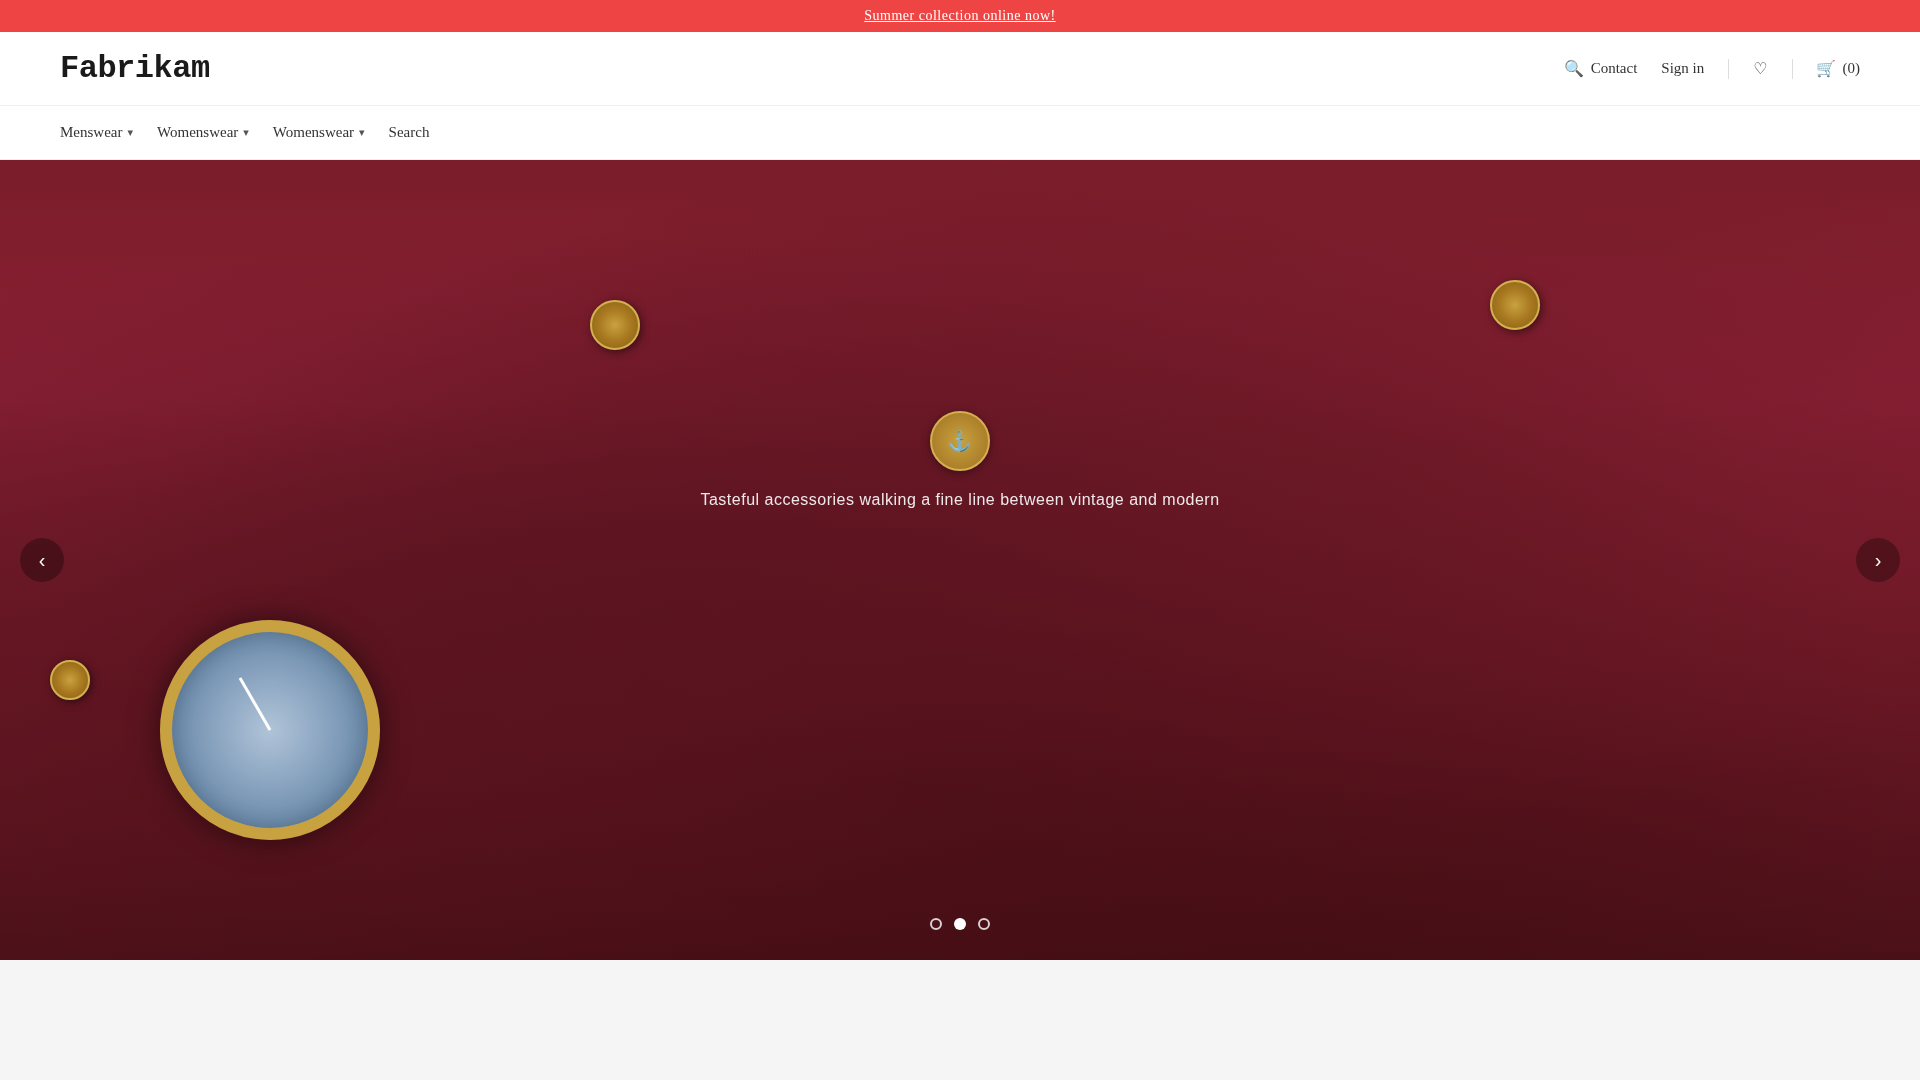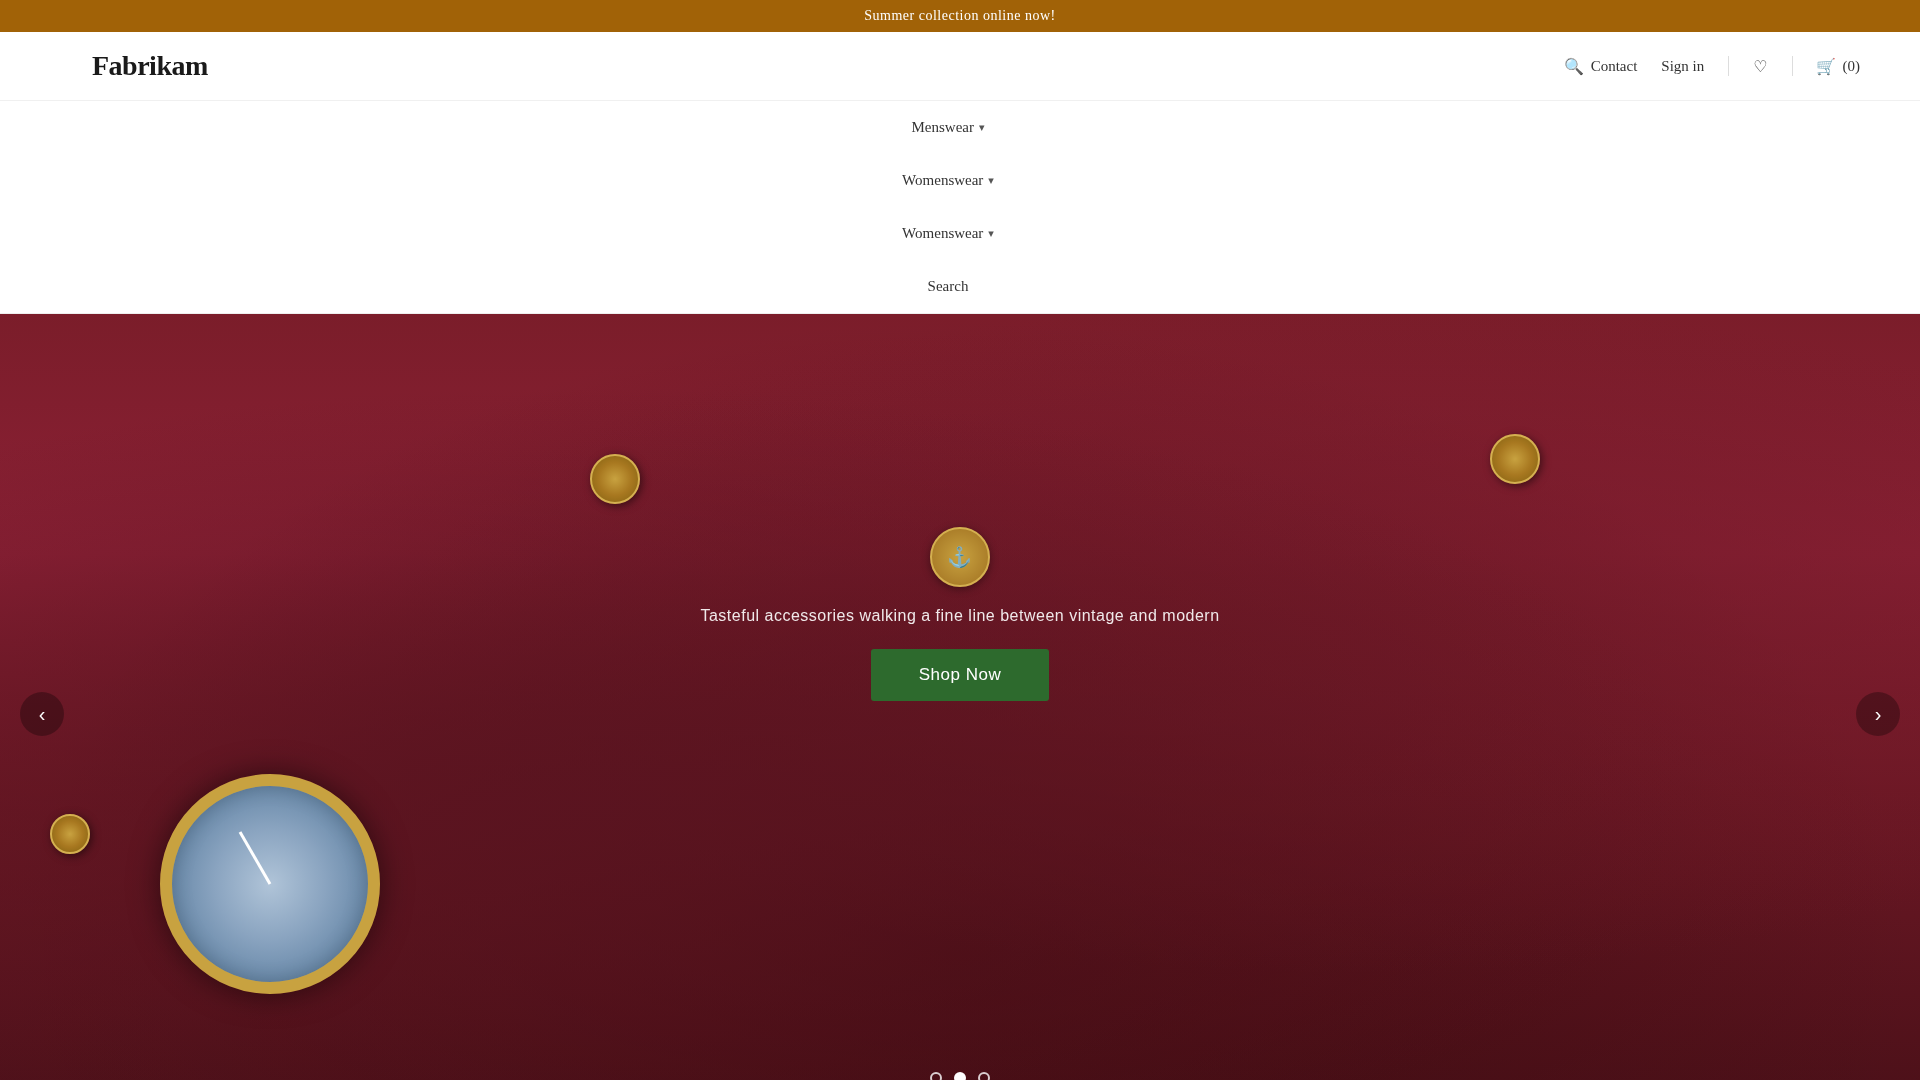--- a/index.html
+++ b/index.html
@@ -1,44 +1,44 @@
 <!DOCTYPE html>
 <html><head>
   <meta charset="utf-8">
   <style>
     * { margin: 0; padding: 0; box-sizing: border-box; }
     body { font-family: 'Georgia', serif; width: 1920px; min-height: 1080px; overflow-x: hidden; }
 
     
     .announcement-bar {
-      background-color: #a16207;
+      background-color: #ef4444;
       color: #ffffff;
       text-align: center;
       padding: 8px 0;
       font-size: 14px;
       letter-spacing: 0.5px;
+      text-decoration: underline;
     }
 
     
     .header {
       background: #ffffff;
       display: flex;
       align-items: center;
       justify-content: space-between;
       padding: 18px 60px;
       border-bottom: 1px solid #f0f0f0;
     }
 
     .logo {
-      font-size: 28px;
+      font-size: 32px;
       font-weight: 700;
       color: #1a1a1a;
       letter-spacing: -0.5px;
-      font-family: Liberation Serif, serif;
-      margin-left: 32px;
+      font-family: Liberation Mono, monospace;
     }
 
     .header-actions {
       display: flex;
       align-items: center;
       gap: 24px;
     }
 
     .header-action {
       display: flex;
@@ -61,21 +61,20 @@
     }
 
     
     .nav {
       background: #ffffff;
       padding: 0 60px;
       display: flex;
       align-items: center;
       gap: 0;
       border-bottom: 1px solid #eee;
-      flex-direction: column;
     }
 
     .nav-item {
       display: flex;
       align-items: center;
       gap: 5px;
       padding: 18px 24px 18px 0;
       font-size: 15px;
       color: #333;
       cursor: pointer;
@@ -344,21 +343,20 @@
   <div class="jacket-button jacket-button-2"></div>
   <div class="jacket-button jacket-button-3"></div>
 
   <div class="watch-shape"></div>
 
   <div class="hero-content">
     <div class="hero-badge">
       <span>⚓</span>
     </div>
     <p class="hero-subtitle">Tasteful accessories walking a fine line between vintage and modern</p>
-    <button class="hero-btn">Shop Now</button>
   </div>
 
   <button class="slider-prev">‹</button>
 
   <button class="slider-next">›</button>
 
   <div class="slider-dots">
     <div class="dot"></div>
     <div class="dot active"></div>
     <div class="dot"></div>

